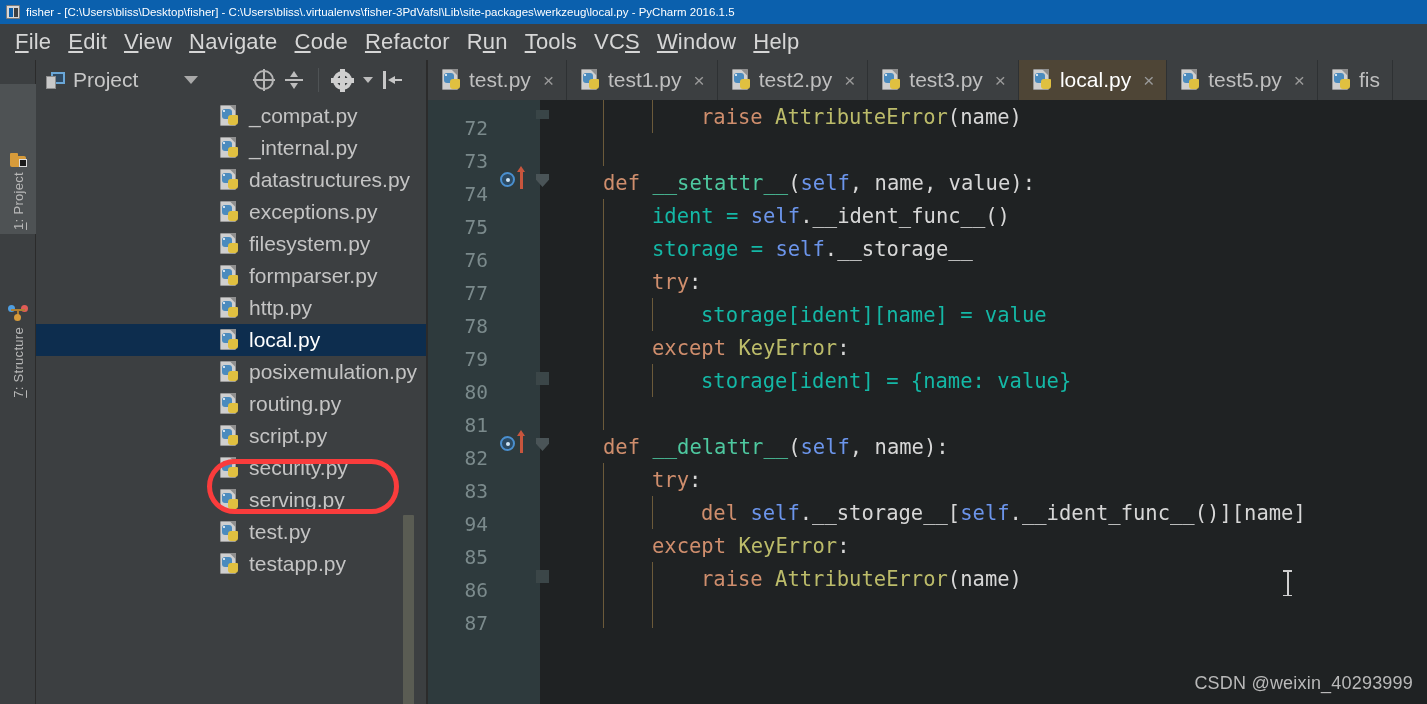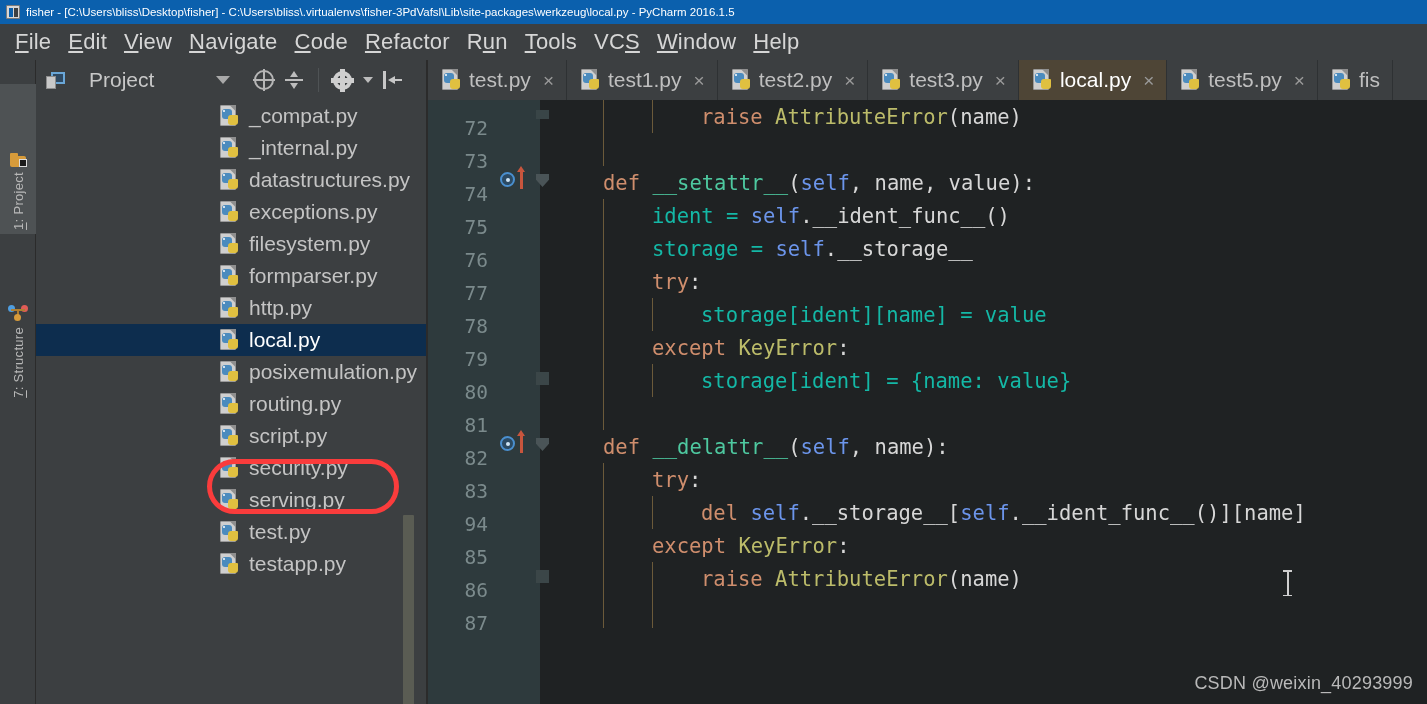--- a/index.html
+++ b/index.html
@@ -100,21 +100,21 @@
   
   .projpanel {
     position: absolute; left: 36px; top: 60px; width: 392px; height: 644px;
     background: #3c3f41;
   }
   .proj-toolbar {
     position: absolute; left: 0; top: 0; width: 392px; height: 40px;
     background: #3c3f41; display: flex; align-items: center;
   }
   .proj-title {
-    display: flex; align-items: center; gap: 24px;
+    display: flex; align-items: center; gap: 8px;
     padding-left: 10px; width: 196px;
   }
   .proj-title .ptxt { color: #c8c8c8; font-size: 21px; }
   .ic-project {
     width: 19px; height: 17px; position: relative; flex: 0 0 19px;
   }
   .ic-project .back {
     position: absolute; right: 0; top: 0; width: 14px; height: 12px;
     border: 2px solid #6aa7d8; background: #2f4a63;
   }

